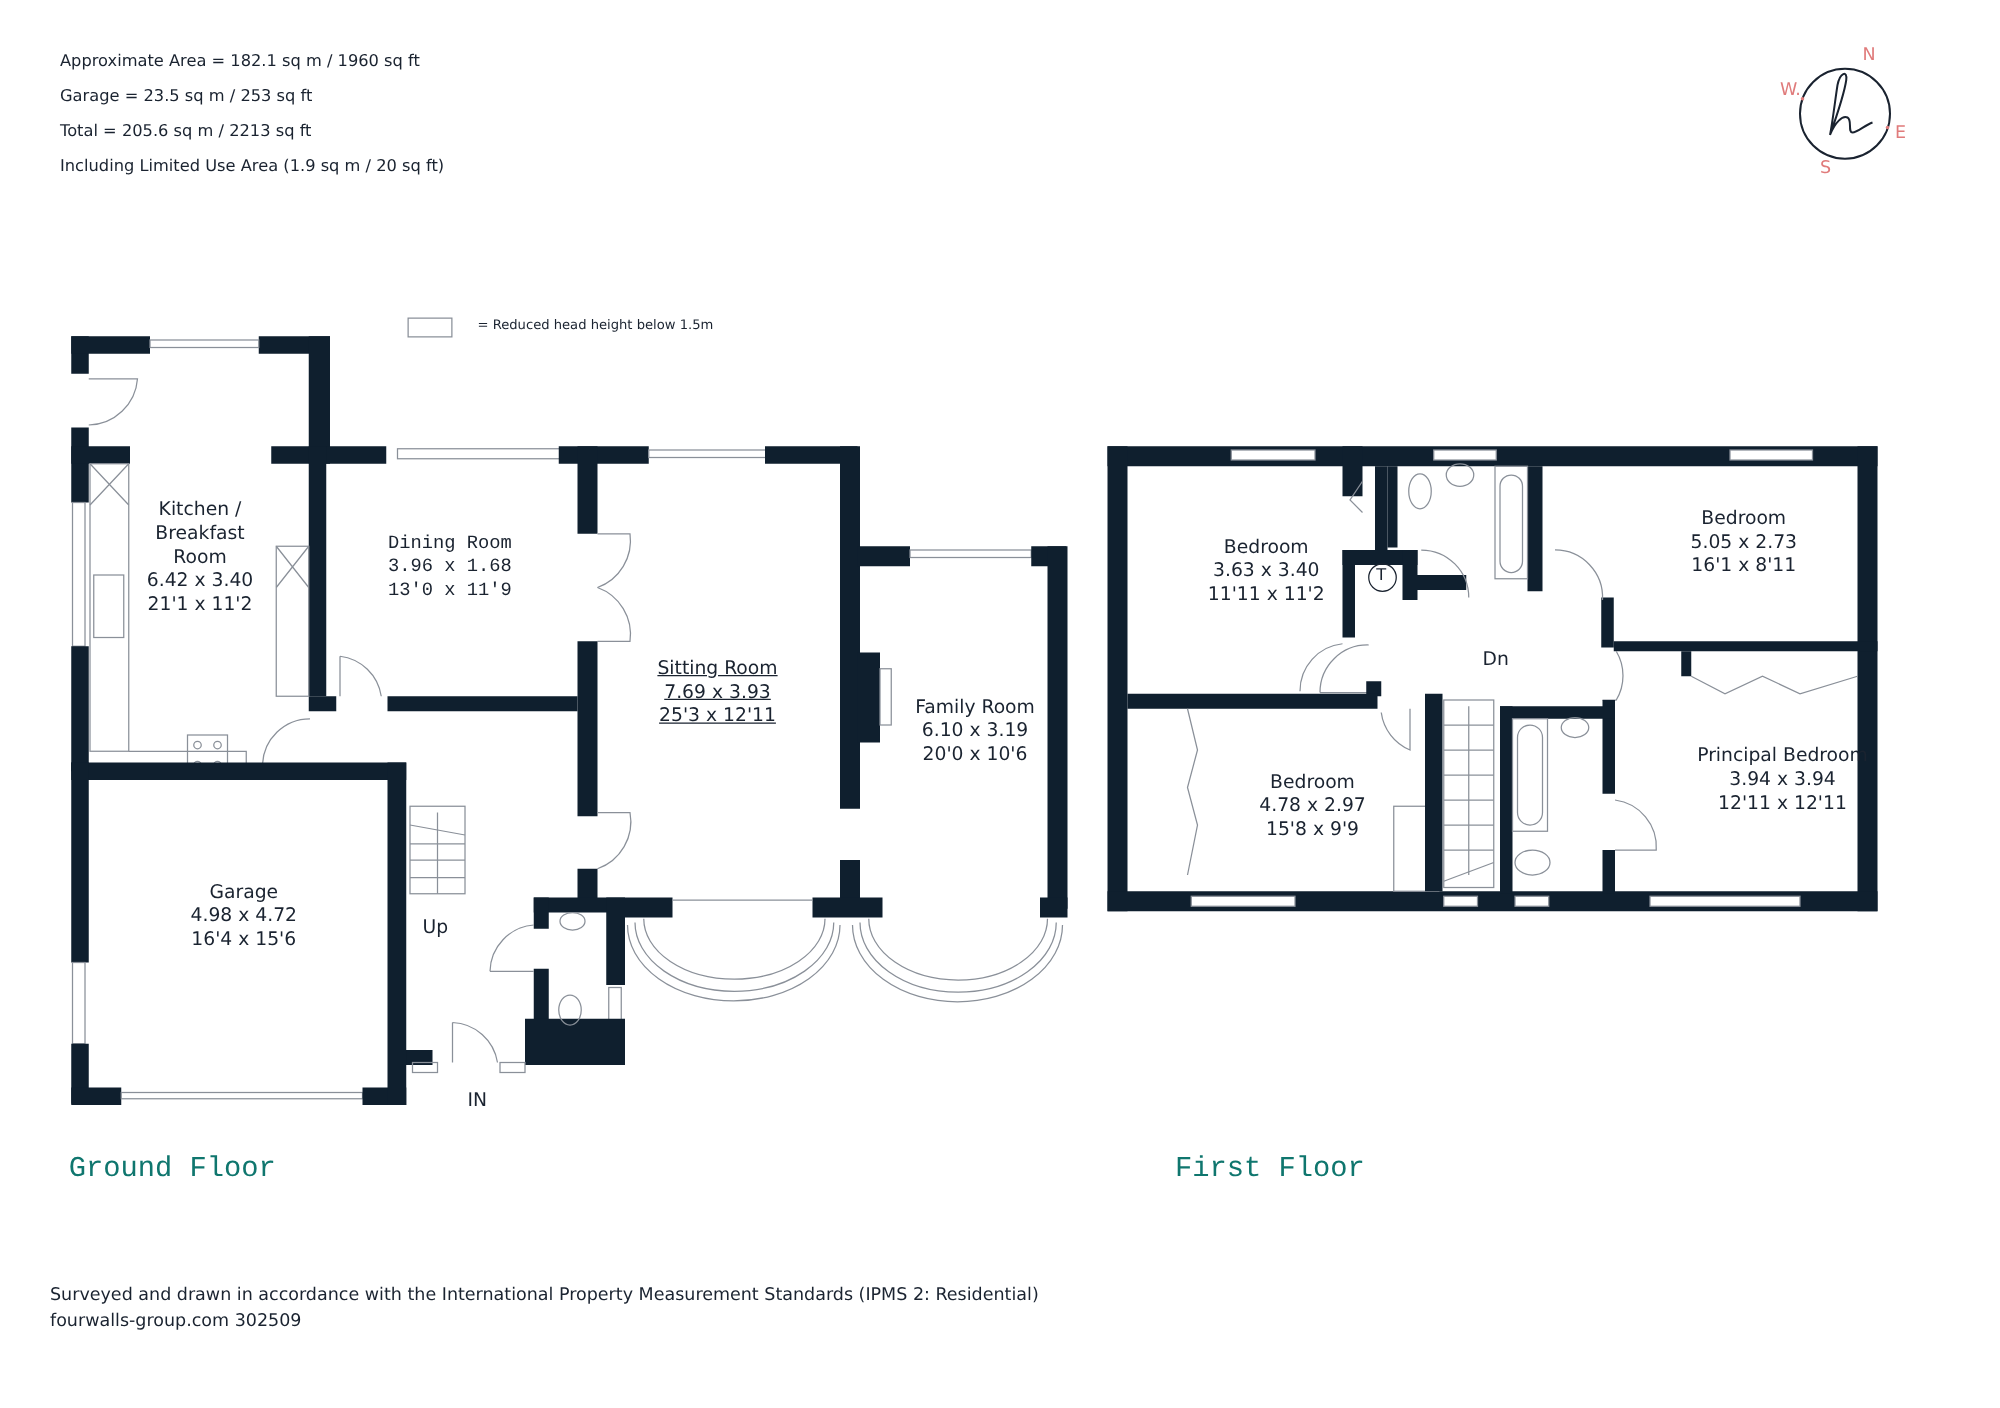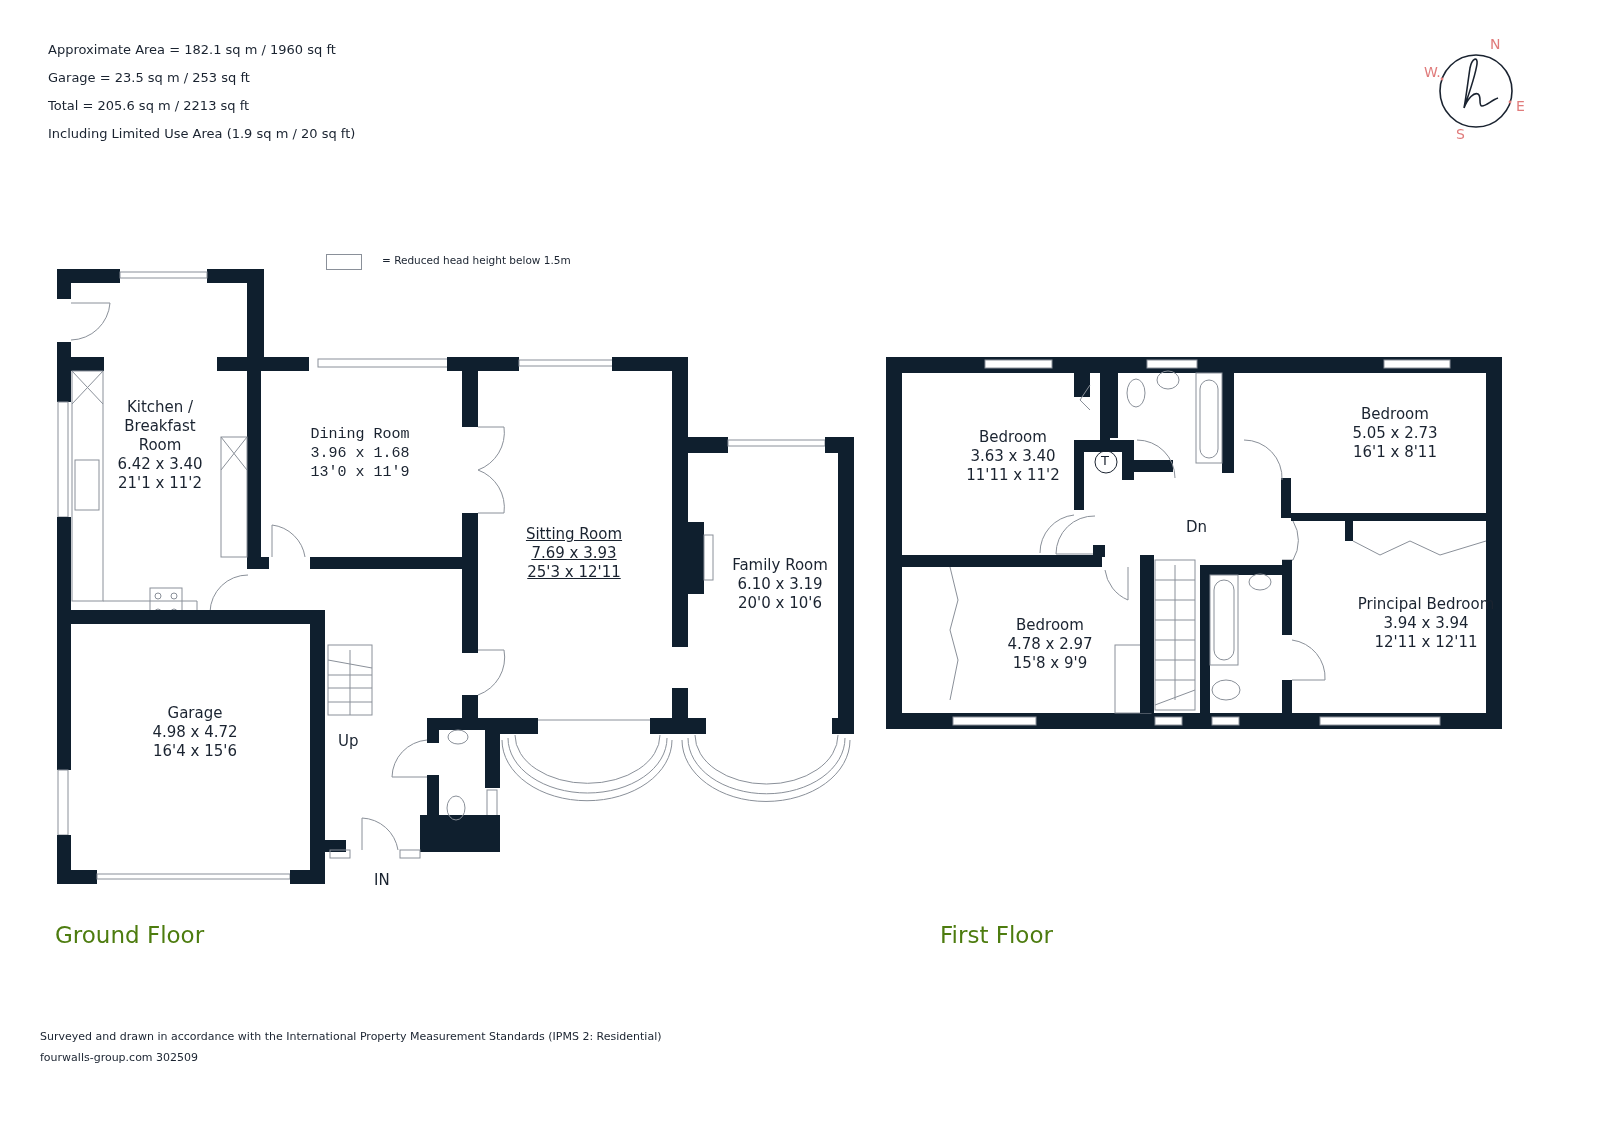--- a/index.html
+++ b/index.html
@@ -2,22 +2,22 @@
 <html><head>
 <meta charset="utf-8">
 <style>
   html, body { margin: 0; padding: 0; background: #ffffff; }
   body { width: 1600px; height: 1126px; position: relative; overflow: hidden; font-family: "DejaVu Sans", sans-serif; color: #1a2330; }
   .area-info { position: absolute; left: 48px; top: 36px; font-size: 13px; line-height: 28px; color: #1a2330; }
   .area-info div { white-space: nowrap; }
   .compass { position: absolute; left: 1420px; top: 36px; width: 130px; height: 110px; }
   .legend { position: absolute; left: 326px; top: 254px; font-size: 10.5px; color: #1a2330; display: flex; align-items: flex-start; gap: 20px; }
   .legend .swatch { width: 36px; height: 16px; border: 1px solid #8a9099; position: relative; box-sizing: border-box; }
-  .floor-title { position: absolute; font-size: 23px; color: #4d7c0f; white-space: nowrap; }
-  .footer { position: absolute; left: 40px; top: 1026px; font-size: 11px; color: #1a2330; line-height: 21px; }
+  .floor-title { position: absolute; font-size: 23px; color: #0f766e; white-space: nowrap; font-family: Liberation Mono, monospace; }
+  .footer { position: absolute; left: 40px; top: 1026px; font-size: 14px; color: #1a2330; line-height: 21px; }
   svg.plan { position: absolute; left: 0; top: 0; }
   .room-label { position: absolute; text-align: center; font-size: 15px; line-height: 19px; color: #1a2330; transform: translateX(-50%); white-space: nowrap; }
   .mark { position: absolute; font-size: 15px; color: #1a2330; }
 </style>
 </head>
 <body>
 
 <div class="area-info">
   <div>Approximate Area = 182.1 sq m / 1960 sq ft</div>
   <div>Garage = 23.5 sq m / 253 sq ft</div>

